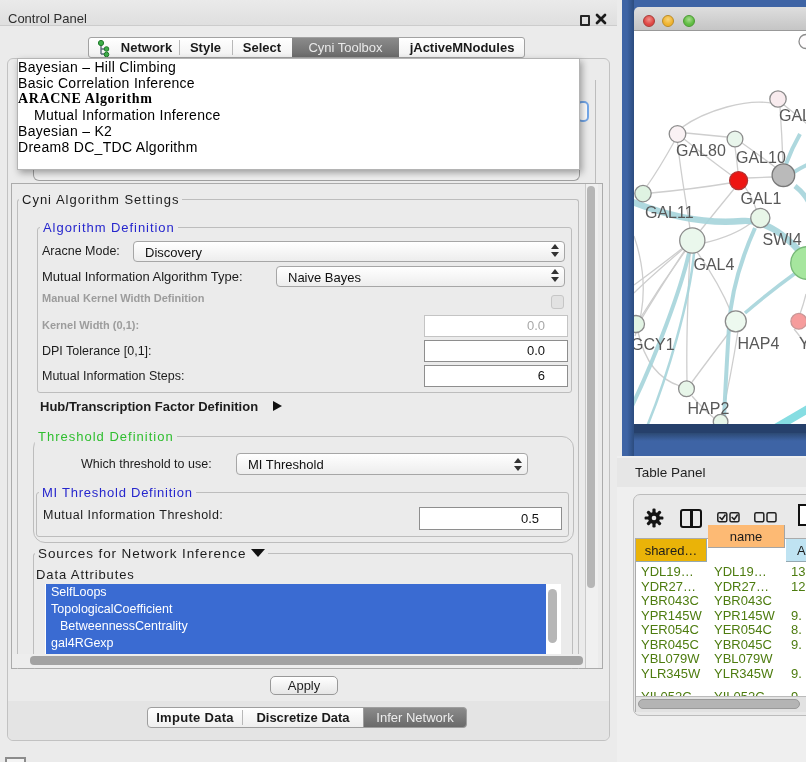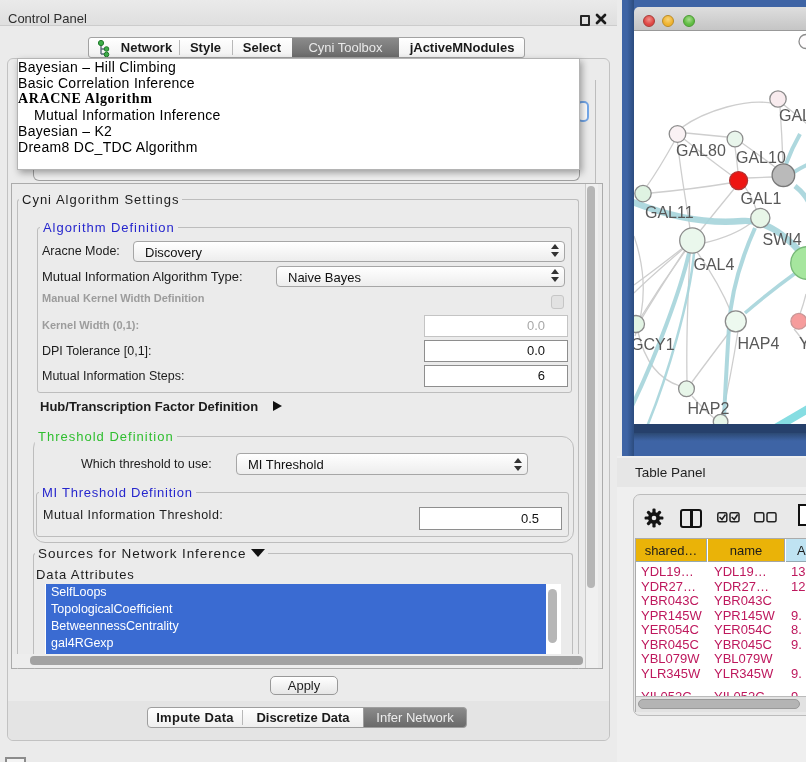--- a/index.html
+++ b/index.html
@@ -98,21 +98,21 @@
 <div class="inp" style="left:419px;top:507px;width:143px;height:23px;line-height:21px;">0.5</div>
 
 <div class="fset" style="left:33px;top:553px;width:540px;height:116px;border-bottom:none;">
       <span class="ftit" style="color:#1c1c1c;font-weight:normal;font-size:13.5px;letter-spacing:0.9px;left:1px;">Sources for Network Inference <span style="display:inline-block;width:0;height:0;border-top:8px solid #111;border-left:7px solid transparent;border-right:7px solid transparent;vertical-align:1px;"></span></span>
     </div>
 <div class="lab" style="left:36px;top:567px;font-size:13px;letter-spacing:0.9px;">Data Attributes</div>
 <div class="abs" style="left:45px;top:584px;width:516px;height:70px;background:#fff;"></div>
 <div class="abs" id="bluelist" style="left:46px;top:584px;width:500px;height:70px;background:#3a6bd2;color:#fff;font-size:12.5px;">
 <div style="height:17px;line-height:17px;padding-left:5px;">SelfLoops</div>
 <div style="height:17px;line-height:17px;padding-left:5px;">TopologicalCoefficient</div>
-<div style="height:17px;line-height:17px;padding-left:5px;">BetweennessCentrality</div>
+<div style="height:17px;line-height:17px;padding-left:14px;">BetweennessCentrality</div>
 <div style="height:17px;line-height:17px;padding-left:5px;">gal4RGexp</div>
 </div>
 <div class="abs" style="left:548px;top:589px;width:9px;height:54px;background:#b6b6b6;border-radius:4.5px;"></div>
 
 <div class="abs" style="left:12px;top:654px;width:573px;height:14px;background:#ededed;"></div>
 <div class="abs" style="left:30px;top:656px;width:553px;height:9px;background:#a2a2a2;border-radius:4px;"></div>
 
 <div class="abs" style="left:8px;top:701px;width:601px;height:39px;background:#e4e4e4;border-radius:0 0 6px 6px;"></div>
 <div class="abs" style="left:270px;top:676px;width:68px;height:19px;border:1px solid #999;border-radius:5px;background:linear-gradient(#ffffff,#e6e6e6);font-size:13px;color:#1f1f1f;text-align:center;line-height:17px;">Apply</div>
 
@@ -249,23 +249,23 @@
 <rect x="0.8" y="0.8" width="9" height="9" rx="1.5" fill="none" stroke="#222" stroke-width="1.5"></rect>
 <rect x="13" y="0.8" width="9" height="9" rx="1.5" fill="none" stroke="#222" stroke-width="1.5"></rect>
 </svg>
 <svg class="abs" style="left:797px;top:504px;" width="16" height="22" viewBox="0 0 16 22">
 <path d="M2 1 L10 1 L14 5 L14 21 L2 21 Z" fill="#fff" stroke="#111" stroke-width="2"></path>
 <path d="M10 1 L10 5 L14 5" fill="none" stroke="#111" stroke-width="1.5"></path>
 </svg>
 
 <div class="abs" style="left:635px;top:538px;width:171px;height:174px;background:#fff;border-left:1px solid #ababab;border-top:1px solid #ababab;"></div>
 <div class="abs" style="left:636px;top:539px;width:71px;height:23px;background:#eab308;border-right:1px solid #95a9b2;border-bottom:1px solid #95a9b2;font-size:13px;color:#1c1c1c;text-align:center;line-height:23px;">shared…</div>
-<div class="abs" style="left:708px;top:539px;width:77px;height:23px;background:#eab308;border-right:1px solid #a5a5a5;border-bottom:1px solid #a5a5a5;font-size:13px;color:#1c1c1c;text-align:center;line-height:23px;">name</div>
+<div class="abs" style="left:708px;top:525px;width:77px;height:23px;background:#fdba74;border-right:1px solid #a5a5a5;border-bottom:1px solid #a5a5a5;font-size:13px;color:#1c1c1c;text-align:center;line-height:23px;">name</div>
 <div class="abs" style="left:786px;top:539px;width:20px;height:23px;background:#bfe3f2;border-bottom:1px solid #95a9b2;font-size:13px;color:#1c1c1c;line-height:23px;padding-left:11px;">A</div>
-<div class="abs" id="tbody" style="left:636px;top:565px;width:170px;height:131px;overflow:hidden;font-size:13px;color:#be185d;">
+<div class="abs" id="tbody" style="left:636px;top:565px;width:170px;height:131px;overflow:hidden;font-size:13px;color:#4d7c0f;">
       <div style="position:absolute;top:0px;left:5px;height:14.5px;line-height:14.5px;">YDL19…</div>
       <div style="position:absolute;top:0px;left:78px;height:14.5px;line-height:14.5px;">YDL19…</div>
       <div style="position:absolute;top:0px;left:155px;height:14.5px;line-height:14.5px;">13</div>
       <div style="position:absolute;top:14.5px;left:5px;height:14.5px;line-height:14.5px;">YDR27…</div>
       <div style="position:absolute;top:14.5px;left:78px;height:14.5px;line-height:14.5px;">YDR27…</div>
       <div style="position:absolute;top:14.5px;left:155px;height:14.5px;line-height:14.5px;">12</div>
       <div style="position:absolute;top:29px;left:5px;height:14.5px;line-height:14.5px;">YBR043C</div>
       <div style="position:absolute;top:29px;left:78px;height:14.5px;line-height:14.5px;">YBR043C</div>
       <div style="position:absolute;top:29px;left:155px;height:14.5px;line-height:14.5px;"></div>
       <div style="position:absolute;top:43.5px;left:5px;height:14.5px;line-height:14.5px;">YPR145W</div>

